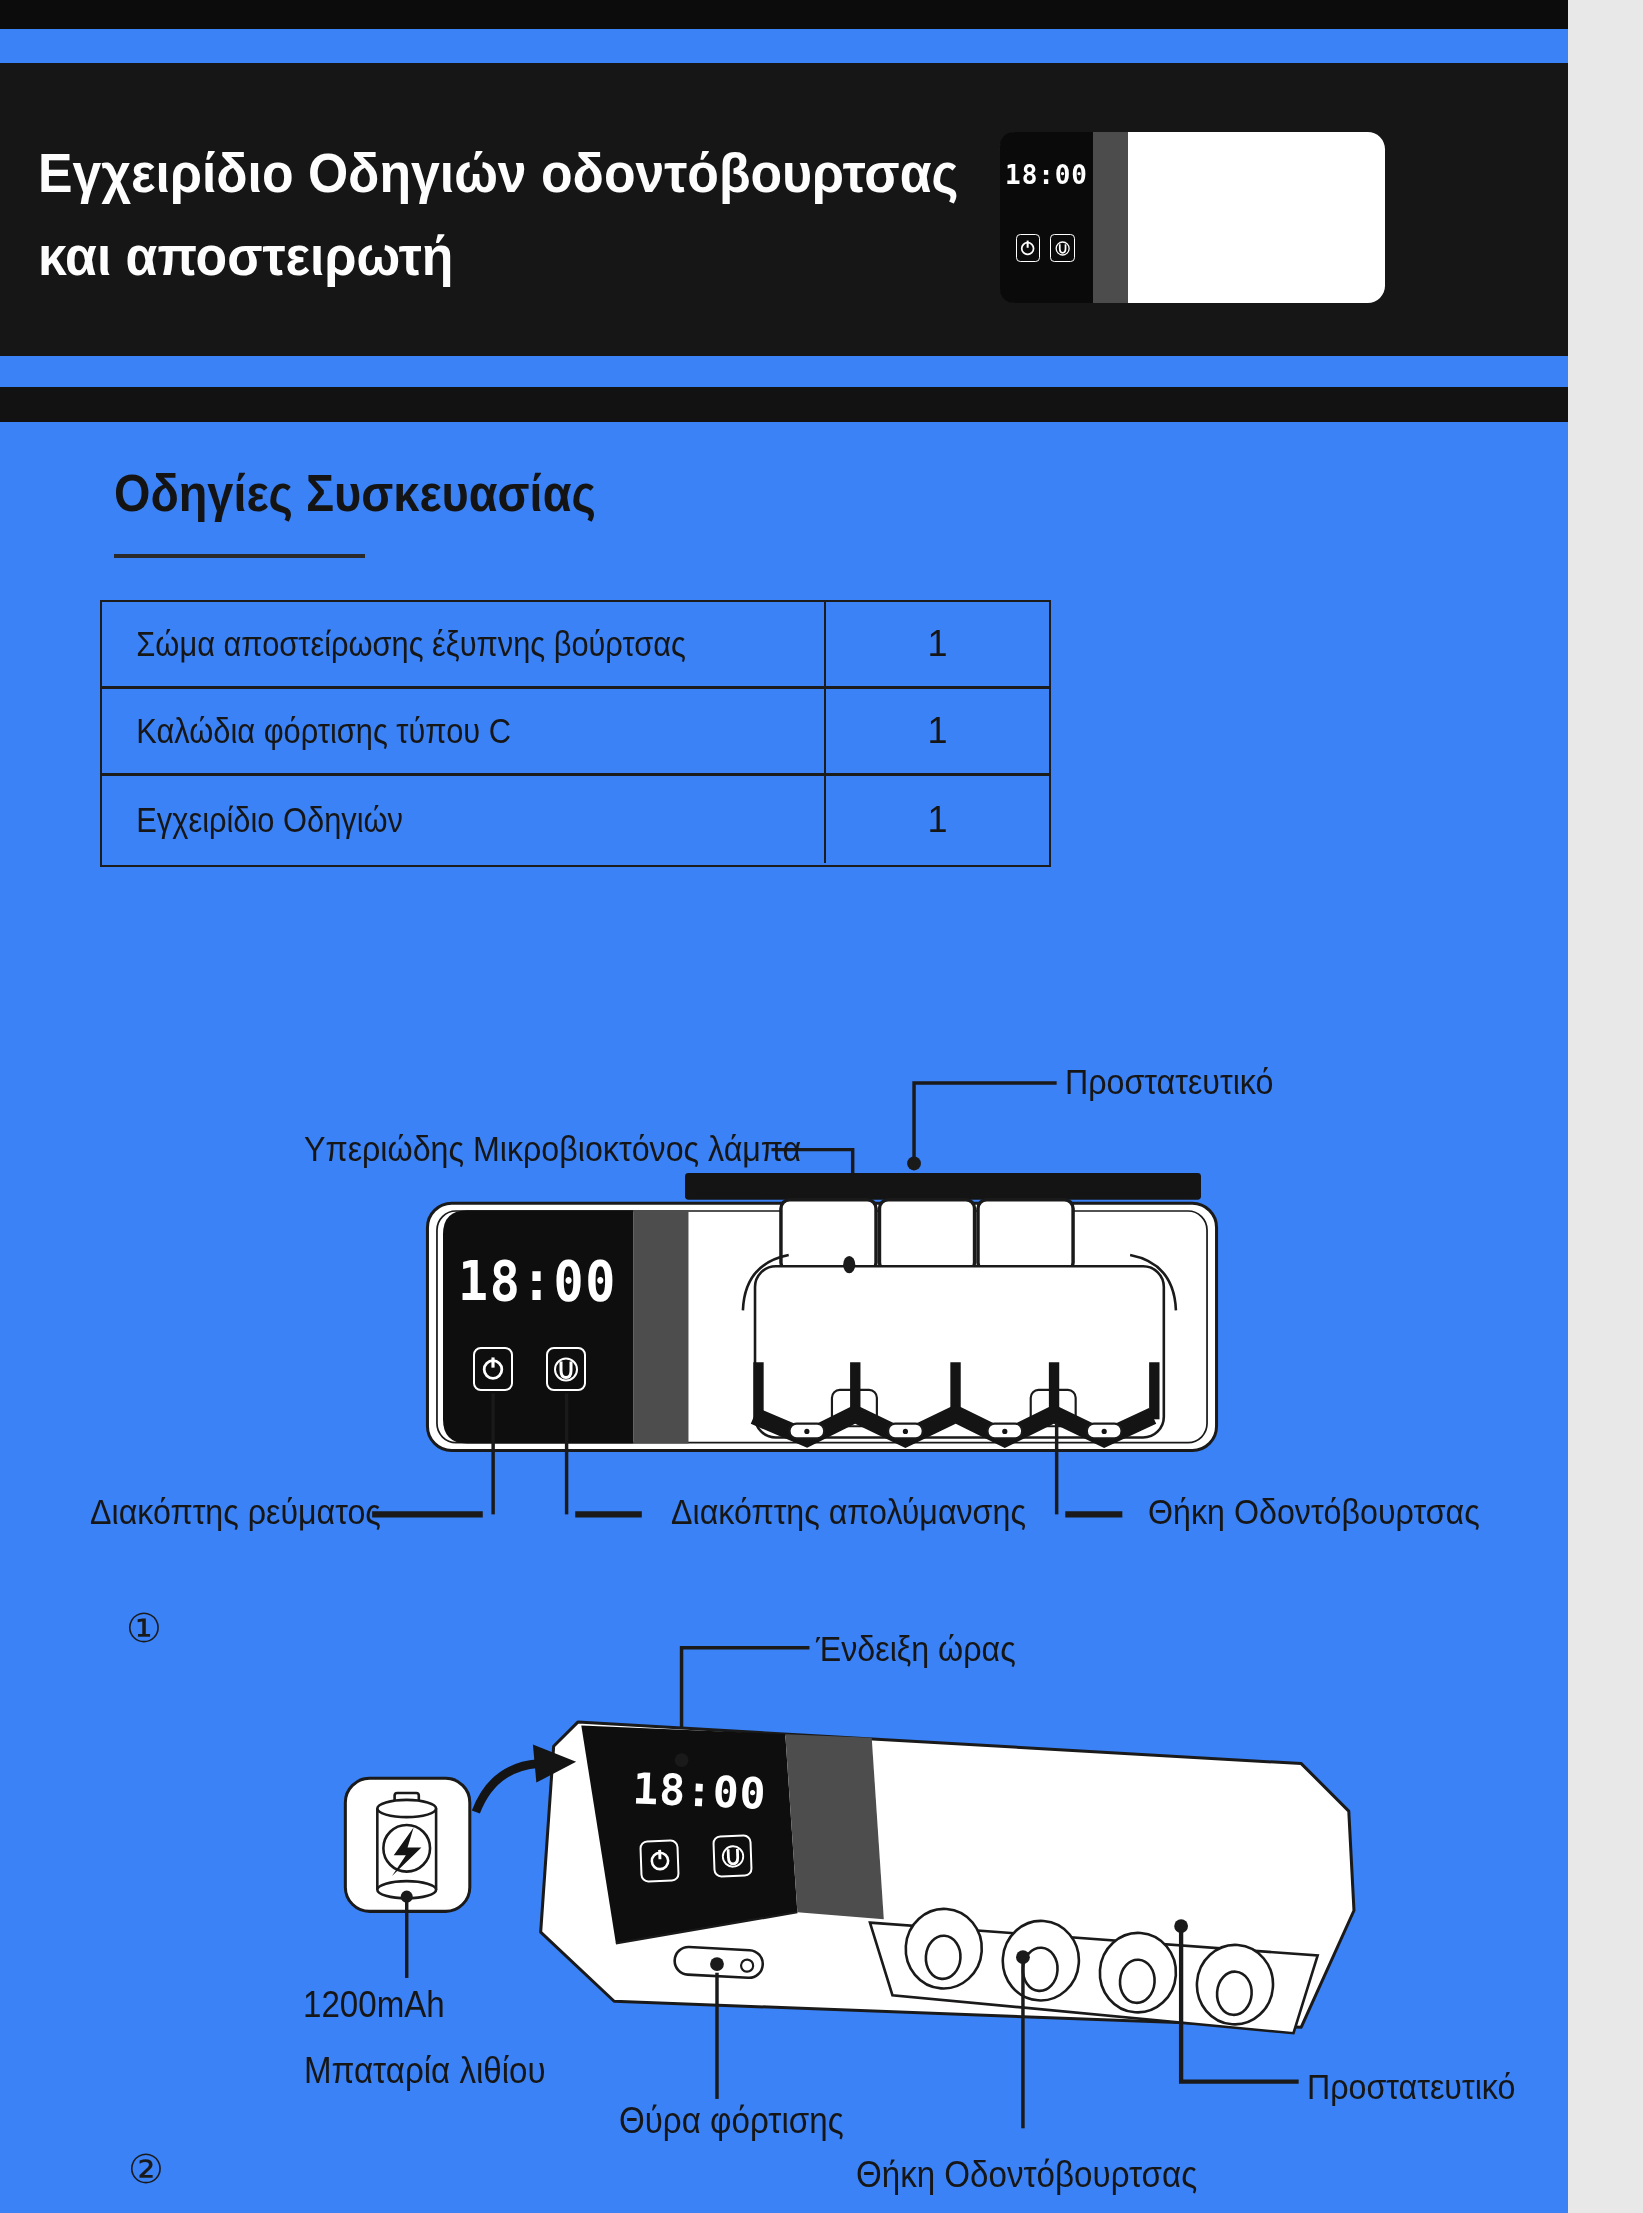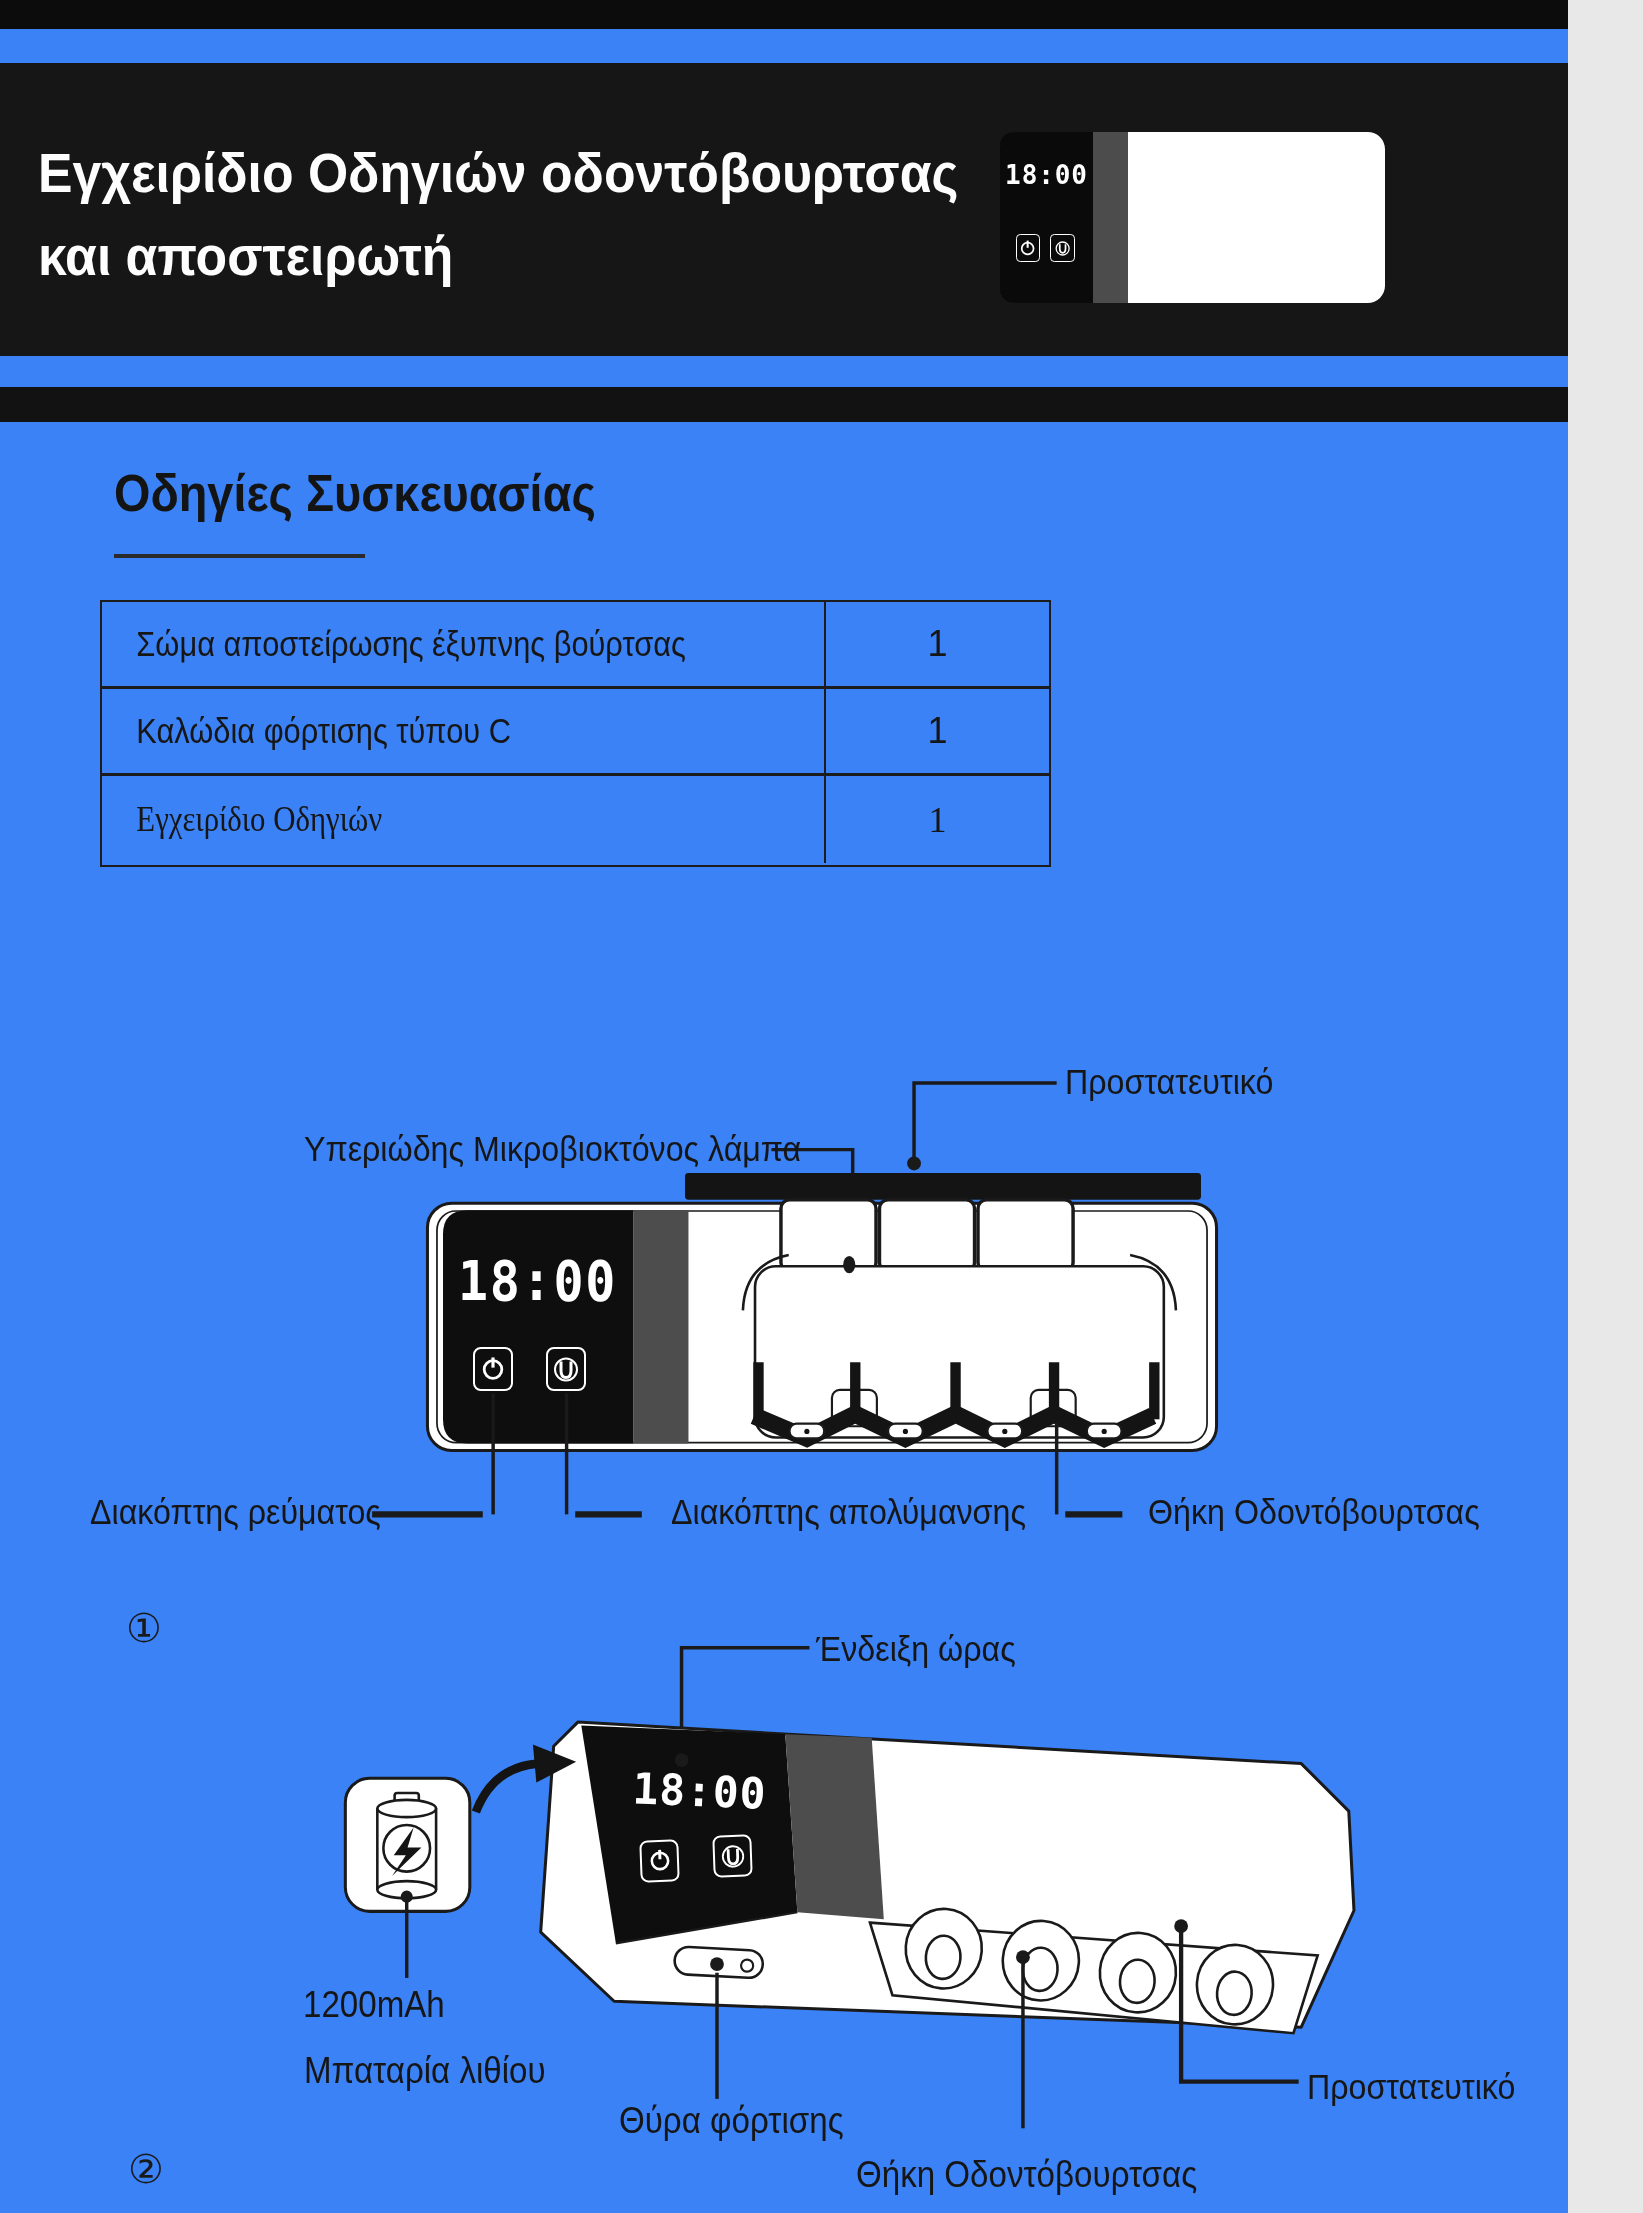--- a/index.html
+++ b/index.html
@@ -21,21 +21,21 @@
       font-family:"DejaVu Sans Mono",monospace;font-weight:bold;font-size:26px;letter-spacing:0.9px;}
   .hdr-btn{position:absolute;top:102px;width:22.5px;height:26px;border:1.7px solid #fff;border-radius:4.3px;
       display:flex;align-items:center;justify-content:center;}
   
   .heading{left:114px;top:463px;font-weight:bold;font-size:52px;white-space:nowrap;
       transform:scaleX(.9);transform-origin:left top;color:#141414;}
   .rule{left:114px;top:554px;width:251px;height:4.3px;background:#2a2a2a;}
   
   .pkg-table{left:100px;top:600px;width:951px;height:267px;border:2.6px solid #1c1c1c;box-sizing:border-box;}
   .pkg-row{position:relative;height:87px;border-bottom:3.5px solid #1c1c1c;box-sizing:border-box;}
-  .pkg-row:last-child{border-bottom:none;font-family:Liberation Serif, serif;}
+  .pkg-row:last-child{border-bottom:none;}
   .pkg-item{position:absolute;left:0;top:0;bottom:0;width:722px;display:flex;align-items:center;
       padding-left:39px;font-size:35px;transform-origin:left center;transform:scaleX(.88);white-space:nowrap;}
   .pkg-qty{position:absolute;left:722px;top:0;bottom:0;right:0;border-left:2.6px solid #1c1c1c;
       display:flex;align-items:center;justify-content:center;font-size:36px;}
   
   .dsvg{position:absolute;left:0;}
   .lbl{position:absolute;font-size:35px;line-height:1.12;color:#161616;white-space:nowrap;
       transform:scaleX(.92);transform-origin:left top;}
   .fignum{position:absolute;font-size:40px;color:#1a1a1a;}
   .seg{font-family:"DejaVu Sans Mono",monospace;font-weight:bold;color:#fff;}

